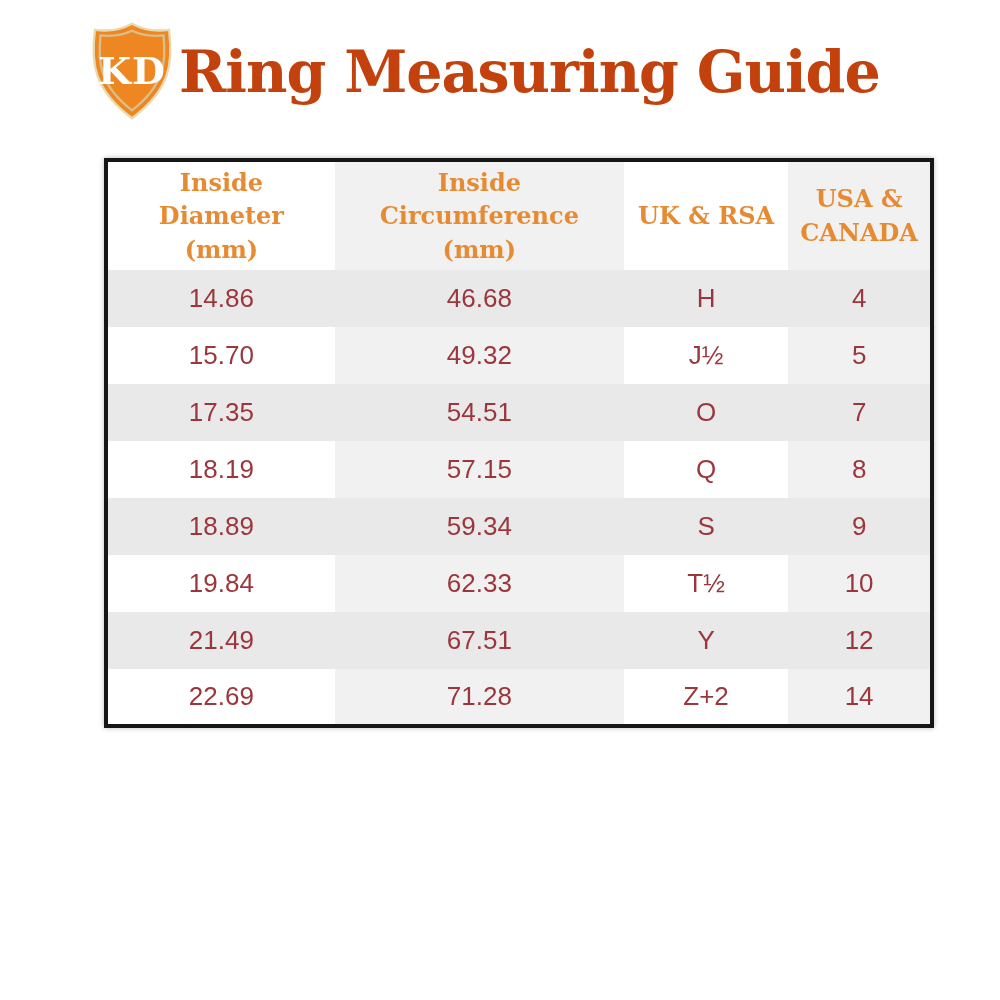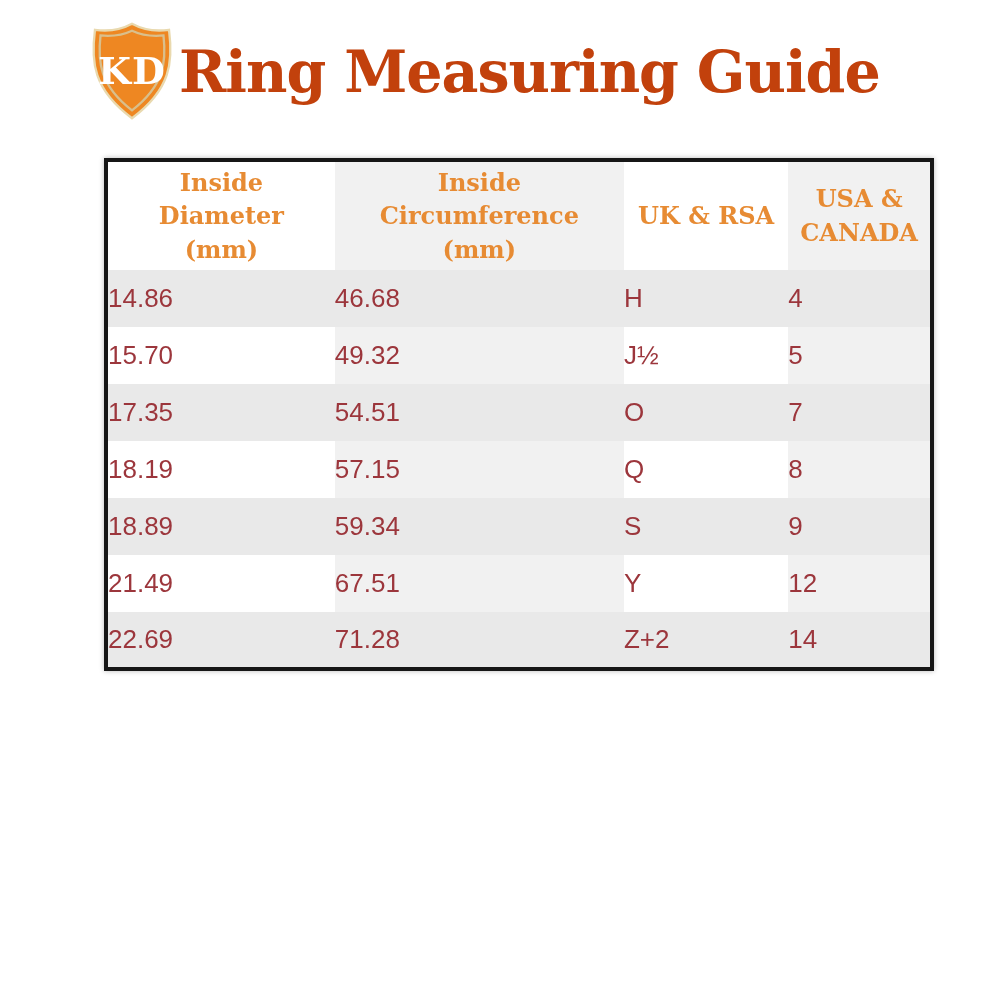--- a/index.html
+++ b/index.html
@@ -58,20 +58,21 @@
     font-family: "DejaVu Serif", "Liberation Serif", serif;
     font-weight: bold;
     font-size: 24px;
     line-height: 1.4;
     color: #e78b33;
     background: #ffffff;
     padding: 0 10px;
   }
   tbody td {
     height: 57px;
+    text-align: center;
     vertical-align: middle;
     font-family: "Liberation Sans", "DejaVu Sans", sans-serif;
     font-size: 26px;
     color: #9c363c;
     background: #ffffff;
   }
   tbody tr:nth-child(odd) td { background: #e9e9e9; }
   
   thead th:nth-child(even),
   tbody td:nth-child(even) {
@@ -133,20 +134,26 @@
             <td>Q</td>
             <td>8</td>
           </tr>
           <tr>
             <td>18.89</td>
             <td>59.34</td>
             <td>S</td>
             <td>9</td>
           </tr>
           <tr>
+            <td>19.84</td>
+            <td>62.33</td>
+            <td>T½</td>
+            <td>10</td>
+          </tr>
+          <tr>
             <td>21.49</td>
             <td>67.51</td>
             <td>Y</td>
             <td>12</td>
           </tr>
           <tr>
             <td>22.69</td>
             <td>71.28</td>
             <td>Z+2</td>
             <td>14</td>

